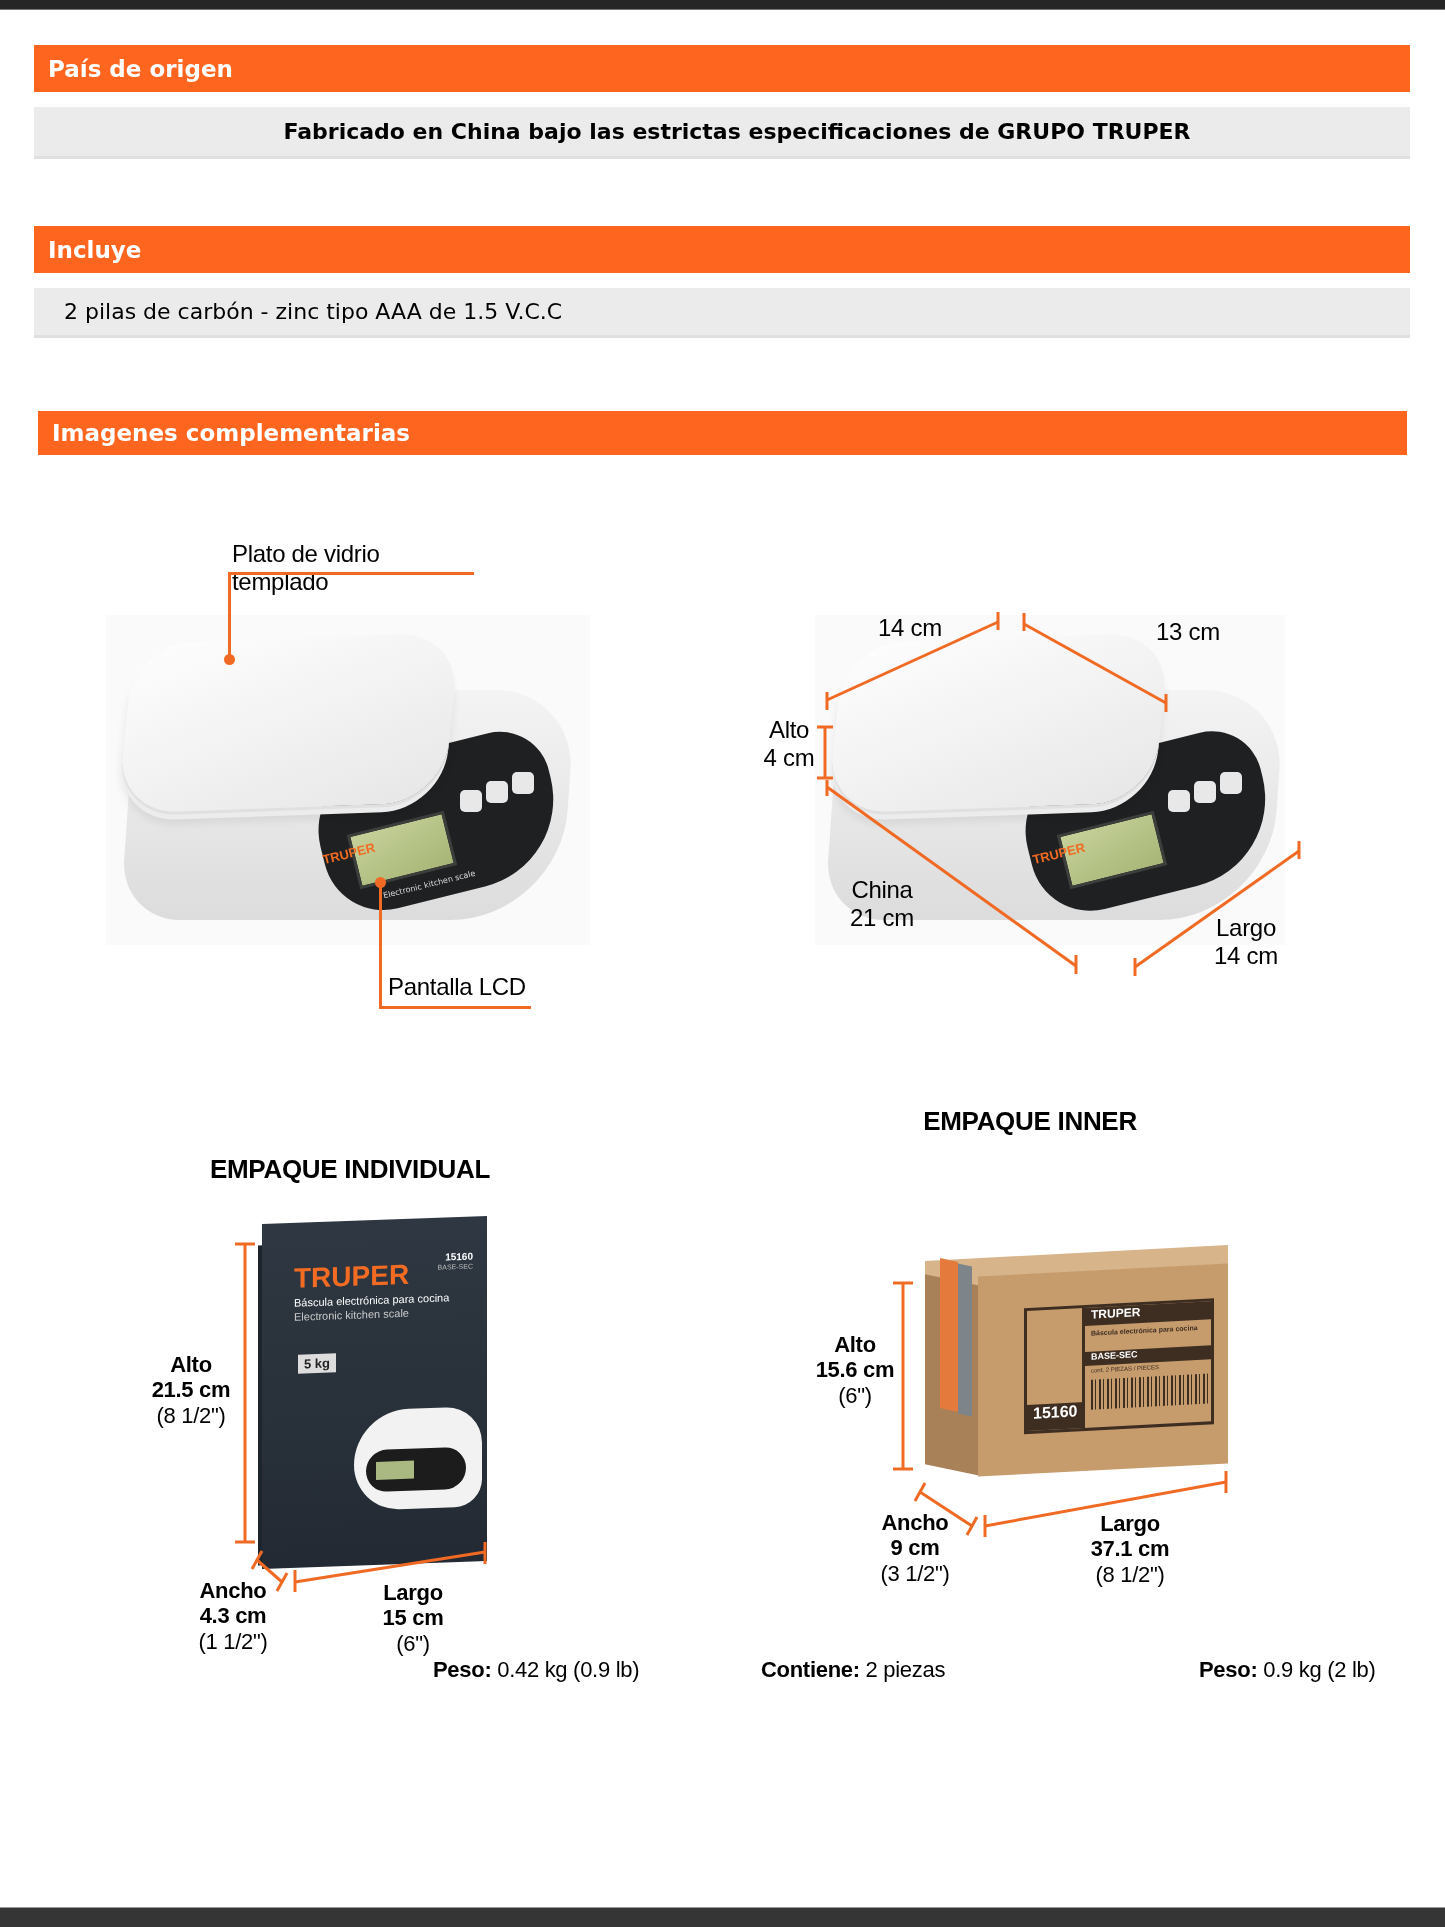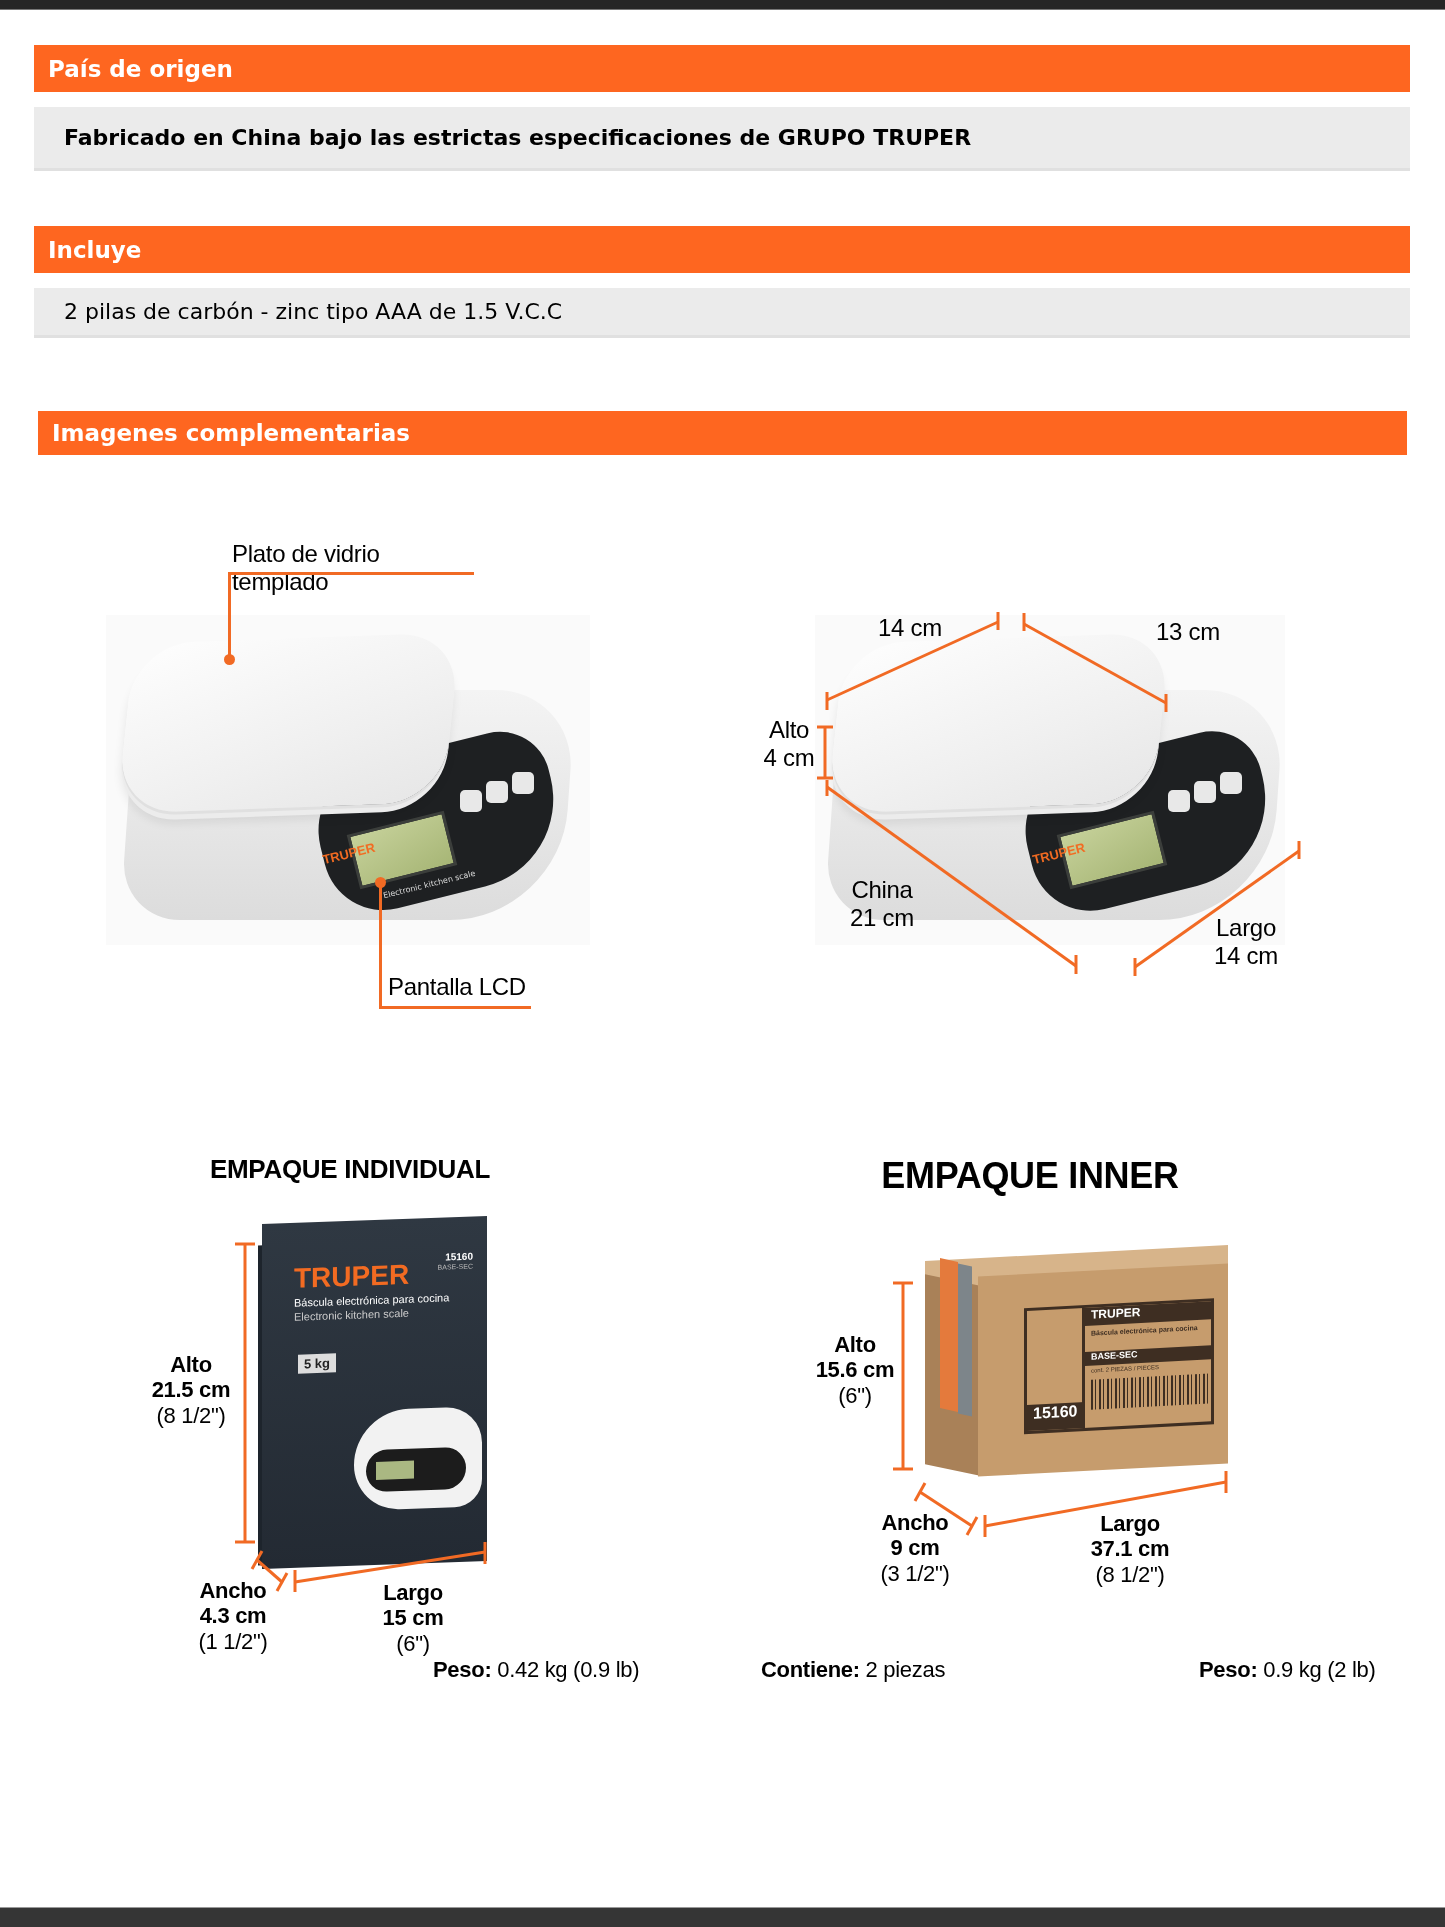--- a/index.html
+++ b/index.html
@@ -36,21 +36,21 @@
   .kraft-label { position: absolute; border: 3px solid #3e2e22; background: transparent; }
 </style>
 </head>
 <body>
 
 <div class="topbar"></div>
 
 <div class="sec-header" style="left:34px; top:45px; width:1376px; height:47px;">
   <span>País de origen</span>
 </div>
-<div class="sec-row bold" style="left:34px; top:107px; width:1376px; height:64px;">
+<div class="sec-row bold" style="left:34px; top:107px; width:1376px; height:52px;justify-content:center;">
   <span>Fabricado en China bajo las estrictas especificaciones de GRUPO TRUPER</span>
 </div>
 
 <div class="sec-header" style="left:34px; top:226px; width:1376px; height:47px;">
   <span>Incluye</span>
 </div>
 <div class="sec-row" style="left:34px; top:288px; width:1376px; height:50px;">
   <span>2 pilas de carbón - zinc tipo AAA de 1.5 V.C.C</span>
 </div>
 
@@ -177,21 +177,21 @@
     <div>15 cm</div>
     <div class="reg">(6")</div>
   </div>
   <div class="label" style="left:433px; top:1657px; font-size:22px; text-align:left; white-space:nowrap;">
     <span>Peso:</span>
     <span class="reg">0.42 kg (0.9 lb)</span>
   </div>
 </div>
 
 <div>
-  <div class="label" style="left:880px; top:1155px; width:300px; font-size:36px;">EMPAQUE INNER</div>
+  <div class="label" style="left:880px; top:1107px; width:300px; font-size:26px;">EMPAQUE INNER</div>
 
   <div class="box-kraft-top" style="left:925px; top:1253px; width:303px; height:28px; transform:skewY(-3deg);"></div>
   <div class="box-kraft-side" style="left:925px; top:1280px; width:55px; height:190px; transform:skewY(12deg);"></div>
   <div class="box-kraft" style="left:978px; top:1270px; width:250px; height:200px; transform:skewY(-3deg);">
     <div class="kraft-label" style="left:46px; top:34px; width:190px; height:126px;">
       <div style="position:absolute; left:0; top:0; width:58px; height:120px; border-right:3px solid #3e2e22;"></div>
       <div style="position:absolute; left:0; bottom:0; width:58px; height:26px; background:#3e2e22; color:#fff; font-weight:bold; font-size:16px; font-family:'Liberation Sans',sans-serif; padding-left:6px;">15160</div>
       <div style="position:absolute; left:58px; top:0; right:0; height:18px; background:#3e2e22; color:#fff; font-weight:bold; font-size:12px; font-family:'Liberation Sans',sans-serif; padding-left:6px;">TRUPER</div>
       <div style="position:absolute; left:64px; top:22px; font-size:7px; color:#3e2e22; font-weight:bold; font-family:'Liberation Sans',sans-serif;">Báscula electrónica para cocina</div>
       <div style="position:absolute; left:58px; top:44px; right:0; height:14px; background:#3e2e22; color:#fff; font-weight:bold; font-size:9px; font-family:'Liberation Sans',sans-serif; padding-left:6px;">BASE-SEC</div>

